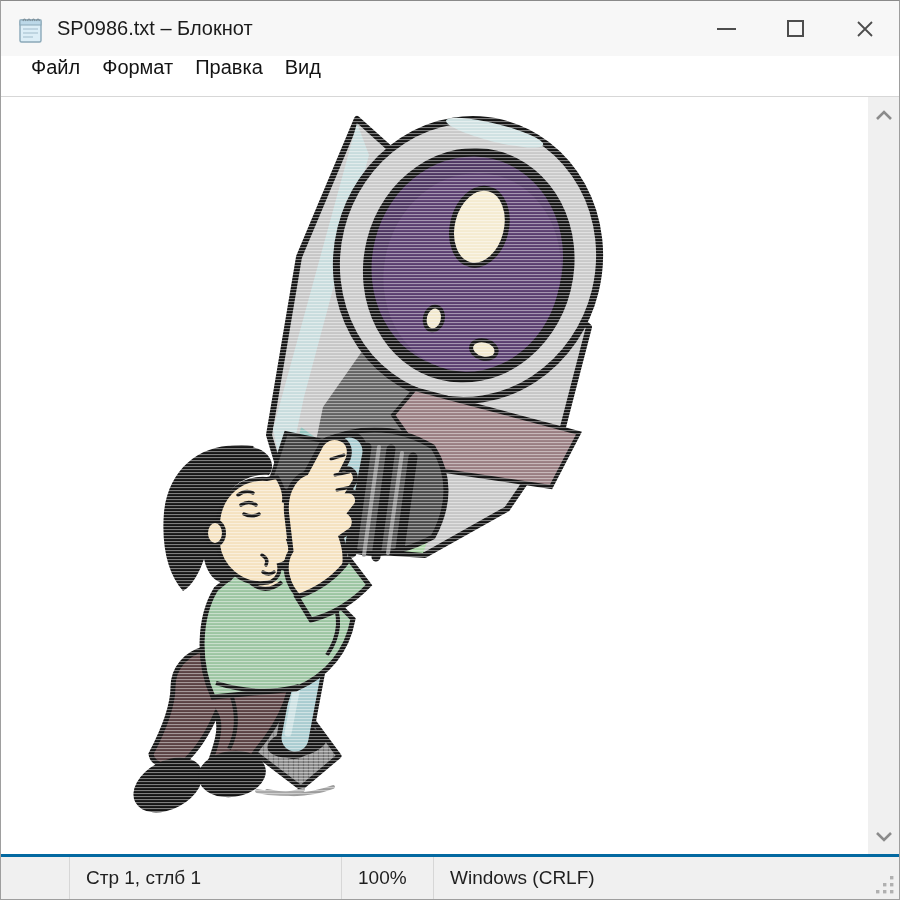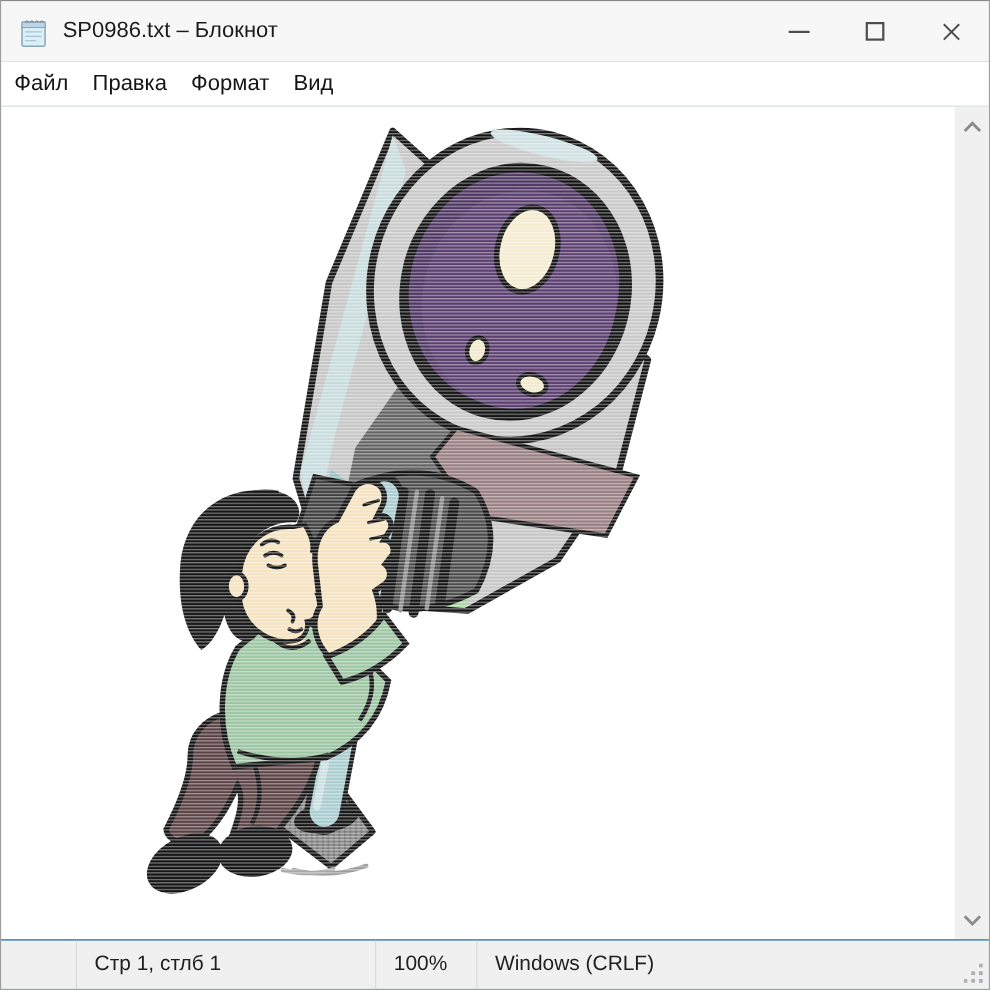--- a/index.html
+++ b/index.html
@@ -11,29 +11,29 @@
   }
   
   .titlebar { height:55px; background:#f7f7f7; display:flex; align-items:center; flex:0 0 auto; }
   .app-icon { width:30px; height:30px; margin-left:15px; flex:0 0 auto; }
   .title-text { margin-left:11px; font-size:20px; color:#1b1b1b; white-space:nowrap; }
   .caption-buttons { margin-left:auto; display:flex; height:100%; }
   .cap-btn { width:69px; height:100%; display:flex; align-items:center; justify-content:center; background:transparent; border:none; cursor:default; }
   .glyph-min { width:19px; height:0; border-top:2px solid #4d4d4d; }
   .glyph-max { width:17px; height:17px; border:2px solid #4d4d4d; background:transparent; }
   
-  .menubar { height:41px; background:#ffffff; border-bottom:1px solid #d7d7d7; display:flex; align-items:center; padding-left:1px; flex:0 0 auto; }
+  .menubar { height:41px; background:#ffffff; border-bottom:1px solid #d7d7d7; display:flex; align-items:flex-start; padding-left:19px; flex:0 0 auto; }
   .menu-item { font-size:20px; color:#141414; padding:0 11px; display:flex; align-items:center; }
   
   .content { position:relative; flex:1 1 auto; background:#ffffff; overflow:hidden; }
   .canvas { position:absolute; left:0; top:0; width:867px; height:757px; }
   .scrollbar { position:absolute; top:0; right:0; width:31px; height:100%; background:#f0f0f0; display:flex; flex-direction:column; justify-content:space-between; align-items:center; }
   .sb-arrow { width:31px; height:36px; display:flex; align-items:center; justify-content:center; }
   
-  .statusbar { height:45px; flex:0 0 auto; background:#f0f0f0; border-top:1px solid #0369a1; display:flex; position:relative; font-size:19px; color:#1f1f1f; }
+  .statusbar { height:45px; flex:0 0 auto; background:#f0f0f0; border-top:3px solid #0369a1; display:flex; position:relative; font-size:19px; color:#1f1f1f; }
   .status-cell { display:flex; align-items:center; padding-left:16px; overflow:hidden; white-space:nowrap; }
   .status-cell.sep { border-left:1px solid #d7d7d7; }
   .c0 { width:68px; padding-left:0; }
   .c1 { width:272px; }
   .c2 { width:92px; }
   .c3 { width:231px; }
   .c4 { flex:1; padding-left:19px; }
   .grip { position:absolute; right:3px; bottom:3px; }
 </style>
 </head>
@@ -68,22 +68,22 @@
       <button class="cap-btn">
         <svg width="20" height="20" viewBox="0 0 20 20">
           <path d="M3 3 L17 17 M17 3 L3 17" stroke="#4d4d4d" stroke-width="1.8" fill="none"></path>
         </svg>
       </button>
     </div>
   </div>
 
   <div class="menubar">
     <div class="menu-item">Файл</div>
+    <div class="menu-item">Формат</div>
     <div class="menu-item">Правка</div>
-    <div class="menu-item">Формат</div>
     <div class="menu-item">Вид</div>
   </div>
 
   <div class="content">
 
     <svg class="canvas" viewBox="0 0 867 757">
       <defs>
         <pattern id="scan" width="4" height="3" patternUnits="userSpaceOnUse">
           <rect width="4" height="3" fill="none"></rect>
           <rect y="0" width="4" height="1.1" fill="rgba(255,255,255,0.45)"></rect>

